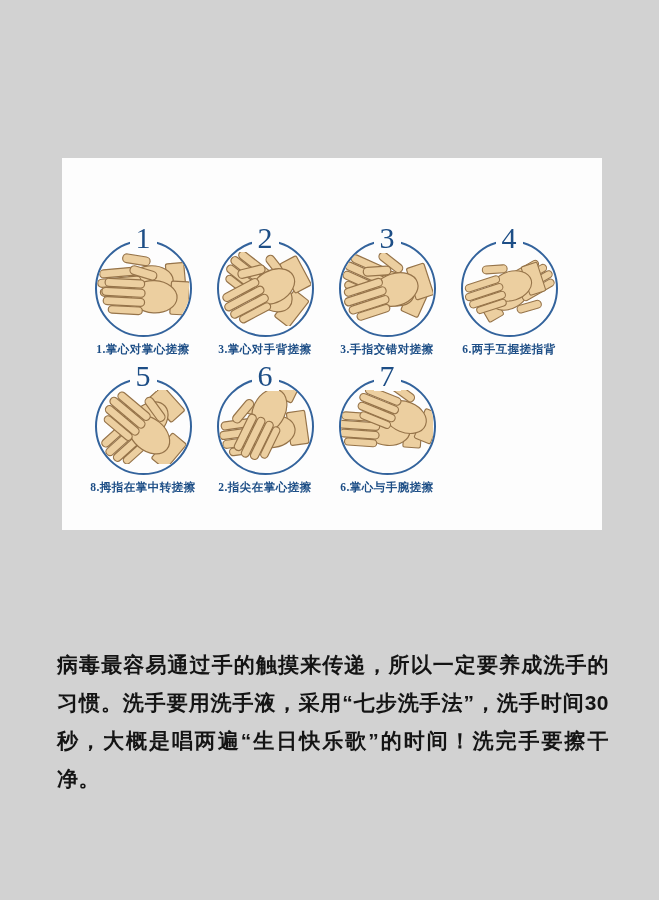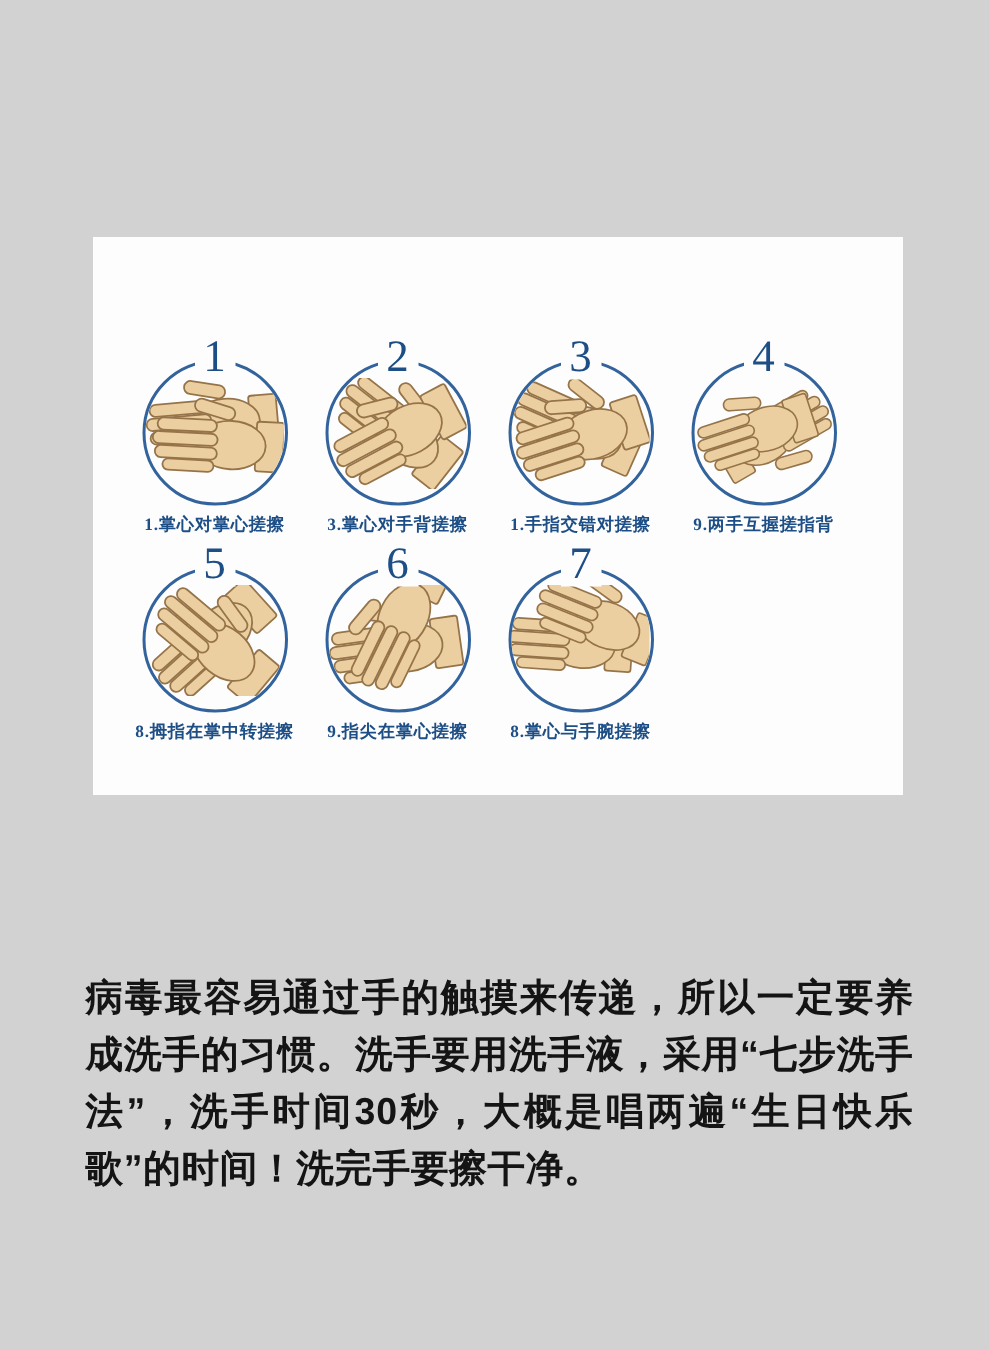--- a/index.html
+++ b/index.html
@@ -56,21 +56,21 @@
     font-weight: bold;
     letter-spacing: 0.5px;
     white-space: nowrap;
     color: var(--accent, #1d4e86);
     text-align: right;
   }
   .description {
     position: absolute;
     left: 57px; top: 646px;
     width: 552px;
-    font-size: 25px;
+    font-size: 21px;
     line-height: 38px;
     font-weight: 700;
     letter-spacing: 0.5px;
     color: var(--body-text, #141414);
     text-align: justify;
   }
 </style>
 </head>
 <body style="--page-bg: #d2d2d2; --card-bg: #fdfdfd; --circle-stroke: #33639c; --accent: #1d4e86; --body-text: #141414;">
 
@@ -145,21 +145,21 @@
               <rect x="76" y="21" width="20" height="36" rx="2"></rect>
               <ellipse cx="58" cy="39" rx="25" ry="17.5"></ellipse>
               <rect x="30" y="9" width="30" height="9.5" rx="4.7" transform="rotate(14 45 14)"></rect>
               <rect x="4" y="21.5" width="43" height="8.8" rx="4.4"></rect>
               <rect x="1" y="31.5" width="47" height="8.8" rx="4.4"></rect>
               <rect x="3" y="41.5" width="45" height="8.8" rx="4.4"></rect>
               <rect x="9" y="51" width="37" height="8.2" rx="4.1"></rect>
             </g>
           </svg>
         </div>
-        <div class="step-caption">1.手指交错对搓擦</div>
+        <div class="step-caption">3.手指交错对搓擦</div>
       </div>
       <div class="step-cell">
         <div class="step-number">4</div>
         <div class="step-circle">
           <svg viewBox="0 0 100 80" width="92" height="74">
             <g transform="rotate(150 50 40) scale(0.9)" fill="#eccfa0" stroke="#96744a" stroke-width="1.3" stroke-linejoin="round">
               <rect x="76" y="21" width="20" height="36" rx="2"></rect>
               <ellipse cx="58" cy="39" rx="25" ry="17.5"></ellipse>
               <rect x="30" y="9" width="30" height="9.5" rx="4.7" transform="rotate(14 45 14)"></rect>
               <rect x="4" y="21.5" width="43" height="8.8" rx="4.4"></rect>
@@ -171,21 +171,21 @@
               <rect x="76" y="21" width="20" height="36" rx="2"></rect>
               <ellipse cx="58" cy="39" rx="25" ry="17.5"></ellipse>
               <rect x="30" y="9" width="30" height="9.5" rx="4.7" transform="rotate(14 45 14)"></rect>
               <rect x="4" y="21.5" width="43" height="8.8" rx="4.4"></rect>
               <rect x="1" y="31.5" width="47" height="8.8" rx="4.4"></rect>
               <rect x="3" y="41.5" width="45" height="8.8" rx="4.4"></rect>
               <rect x="9" y="51" width="37" height="8.2" rx="4.1"></rect>
             </g>
           </svg>
         </div>
-        <div class="step-caption">9.两手互握搓指背</div>
+        <div class="step-caption">6.两手互握搓指背</div>
       </div>
       <div class="step-cell">
         <div class="step-number">5</div>
         <div class="step-circle">
           <svg viewBox="0 0 100 80" width="92" height="74">
             <g transform="rotate(-42 50 40)" fill="#eccfa0" stroke="#96744a" stroke-width="1.3" stroke-linejoin="round">
               <rect x="76" y="21" width="20" height="36" rx="2"></rect>
               <ellipse cx="58" cy="39" rx="25" ry="17.5"></ellipse>
               <rect x="30" y="9" width="30" height="9.5" rx="4.7" transform="rotate(14 45 14)"></rect>
               <rect x="4" y="21.5" width="43" height="8.8" rx="4.4"></rect>
@@ -223,21 +223,21 @@
               <rect x="76" y="21" width="20" height="36" rx="2"></rect>
               <ellipse cx="58" cy="39" rx="25" ry="17.5"></ellipse>
               <rect x="30" y="9" width="30" height="9.5" rx="4.7" transform="rotate(14 45 14)"></rect>
               <rect x="4" y="21.5" width="43" height="8.8" rx="4.4"></rect>
               <rect x="1" y="31.5" width="47" height="8.8" rx="4.4"></rect>
               <rect x="3" y="41.5" width="45" height="8.8" rx="4.4"></rect>
               <rect x="9" y="51" width="37" height="8.2" rx="4.1"></rect>
             </g>
           </svg>
         </div>
-        <div class="step-caption">9.指尖在掌心搓擦</div>
+        <div class="step-caption">2.指尖在掌心搓擦</div>
       </div>
       <div class="step-cell">
         <div class="step-number">7</div>
         <div class="step-circle">
           <svg viewBox="0 0 100 80" width="92" height="74">
             <g transform="translate(-4,6) rotate(4 50 40) scale(0.95)" fill="#eccfa0" stroke="#96744a" stroke-width="1.3" stroke-linejoin="round">
               <rect x="76" y="21" width="20" height="36" rx="2"></rect>
               <ellipse cx="58" cy="39" rx="25" ry="17.5"></ellipse>
               <rect x="30" y="9" width="30" height="9.5" rx="4.7" transform="rotate(14 45 14)"></rect>
               <rect x="4" y="21.5" width="43" height="8.8" rx="4.4"></rect>
@@ -249,18 +249,18 @@
               <rect x="76" y="21" width="20" height="36" rx="2"></rect>
               <ellipse cx="58" cy="39" rx="25" ry="17.5"></ellipse>
               <rect x="30" y="9" width="30" height="9.5" rx="4.7" transform="rotate(14 45 14)"></rect>
               <rect x="4" y="21.5" width="43" height="8.8" rx="4.4"></rect>
               <rect x="1" y="31.5" width="47" height="8.8" rx="4.4"></rect>
               <rect x="3" y="41.5" width="45" height="8.8" rx="4.4"></rect>
               <rect x="9" y="51" width="37" height="8.2" rx="4.1"></rect>
             </g>
           </svg>
         </div>
-        <div class="step-caption">8.掌心与手腕搓擦</div>
+        <div class="step-caption">6.掌心与手腕搓擦</div>
       </div>
     </div>
 </div>
 
 <div class="description">病毒最容易通过手的触摸来传递，所以一定要养成洗手的习惯。洗手要用洗手液，采用“七步洗手法”，洗手时间30秒，大概是唱两遍“生日快乐歌”的时间！洗完手要擦干净。</div>
 
 </body></html>

